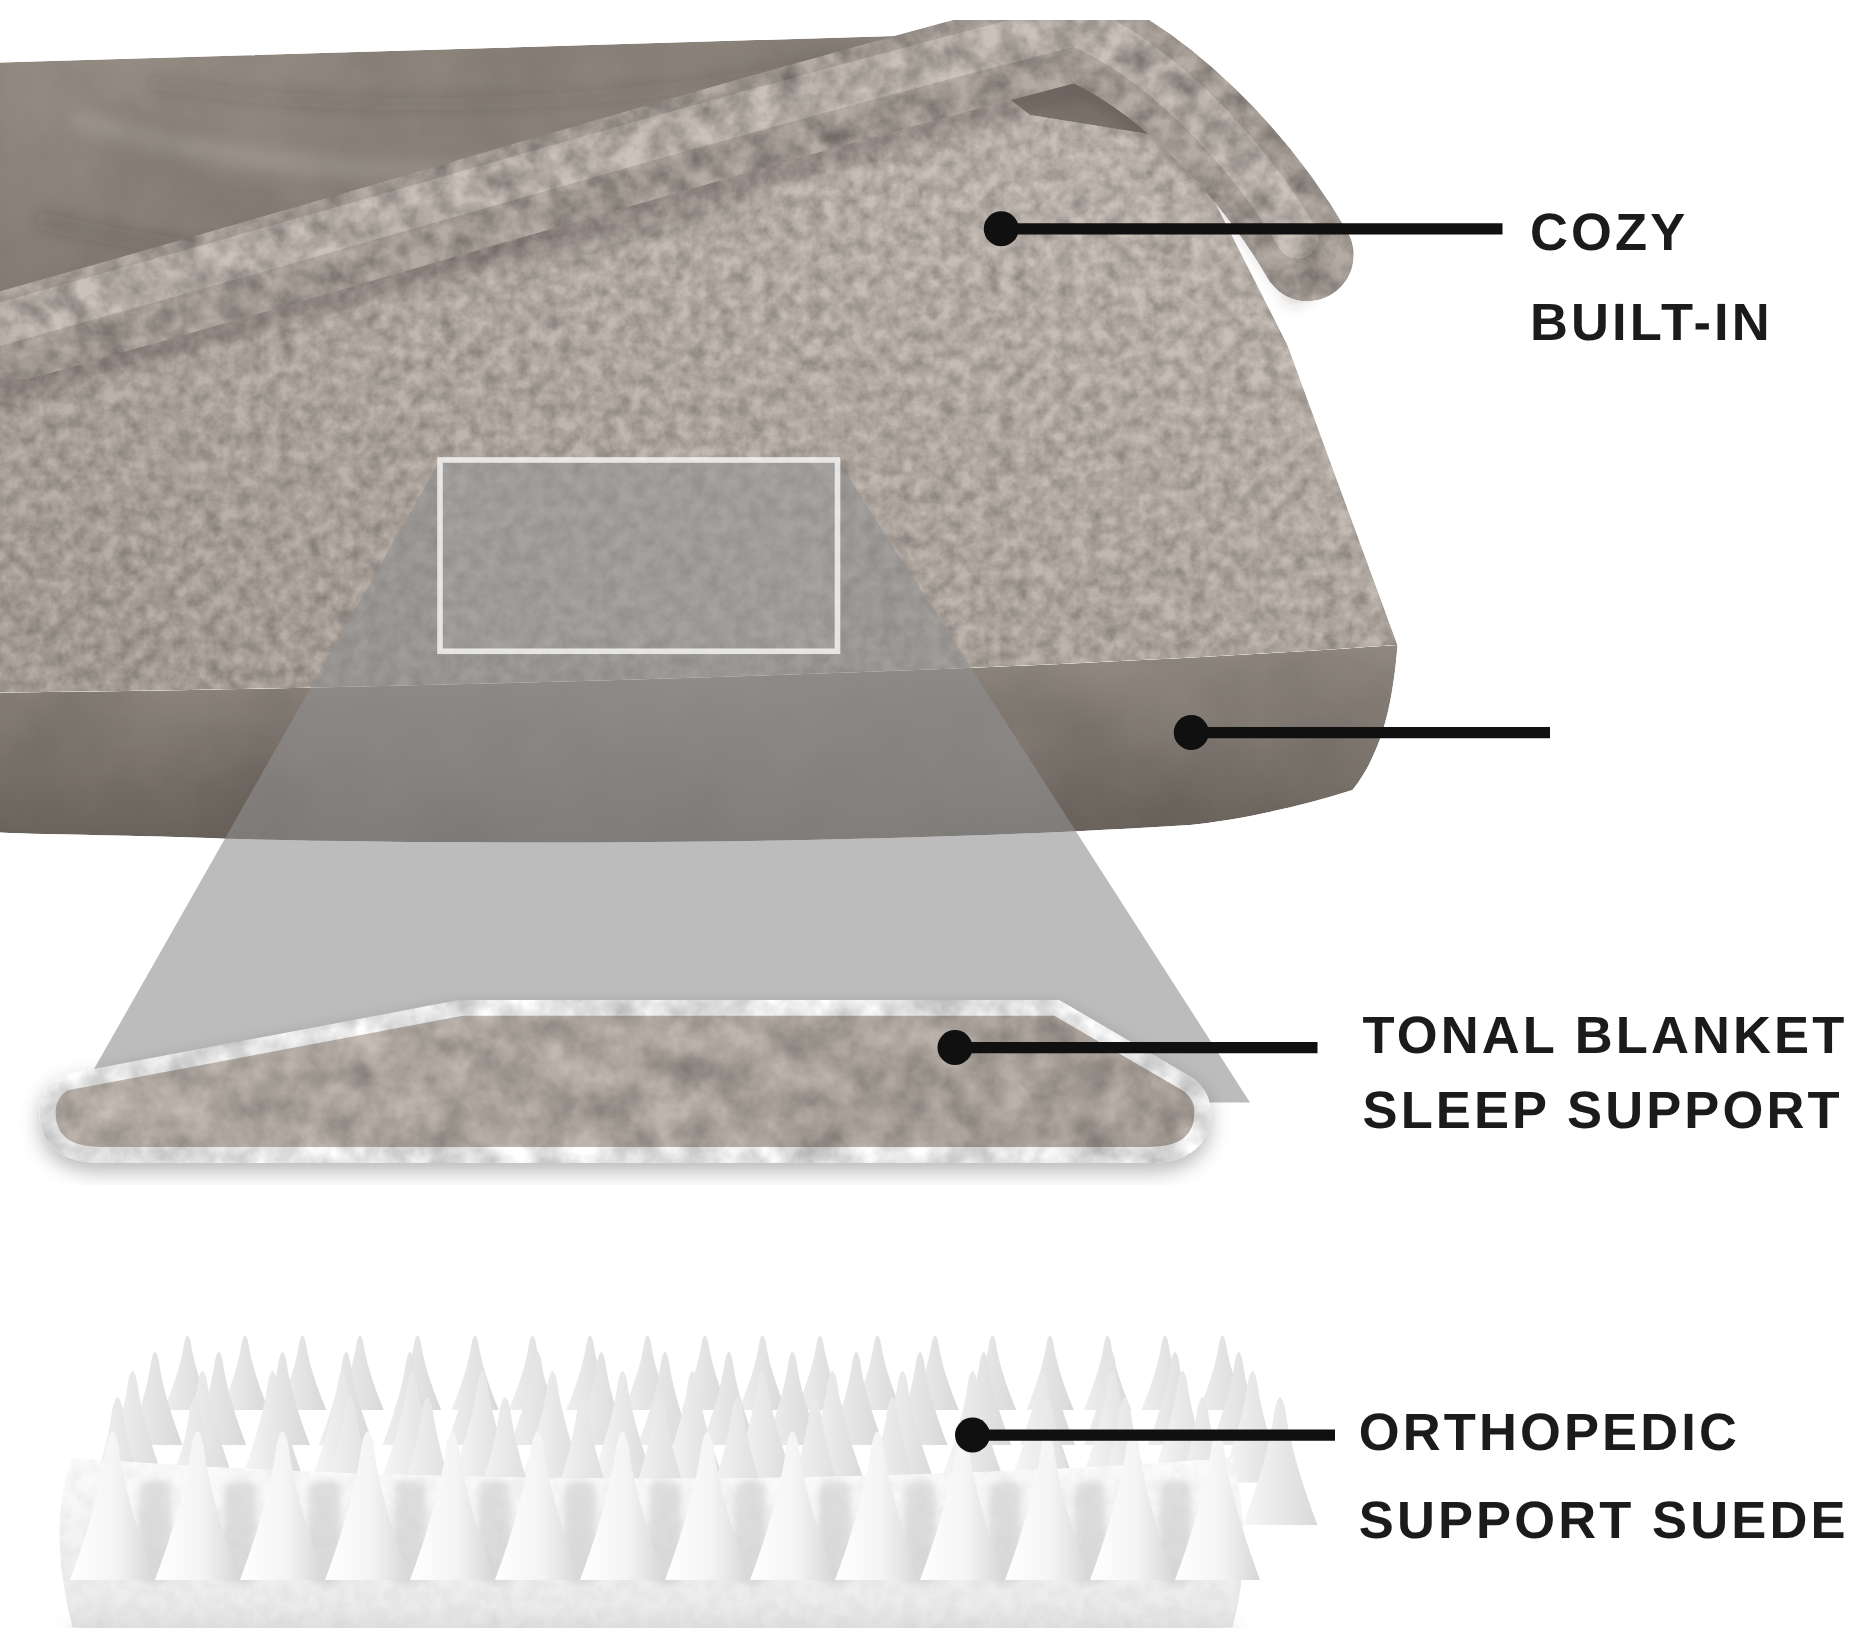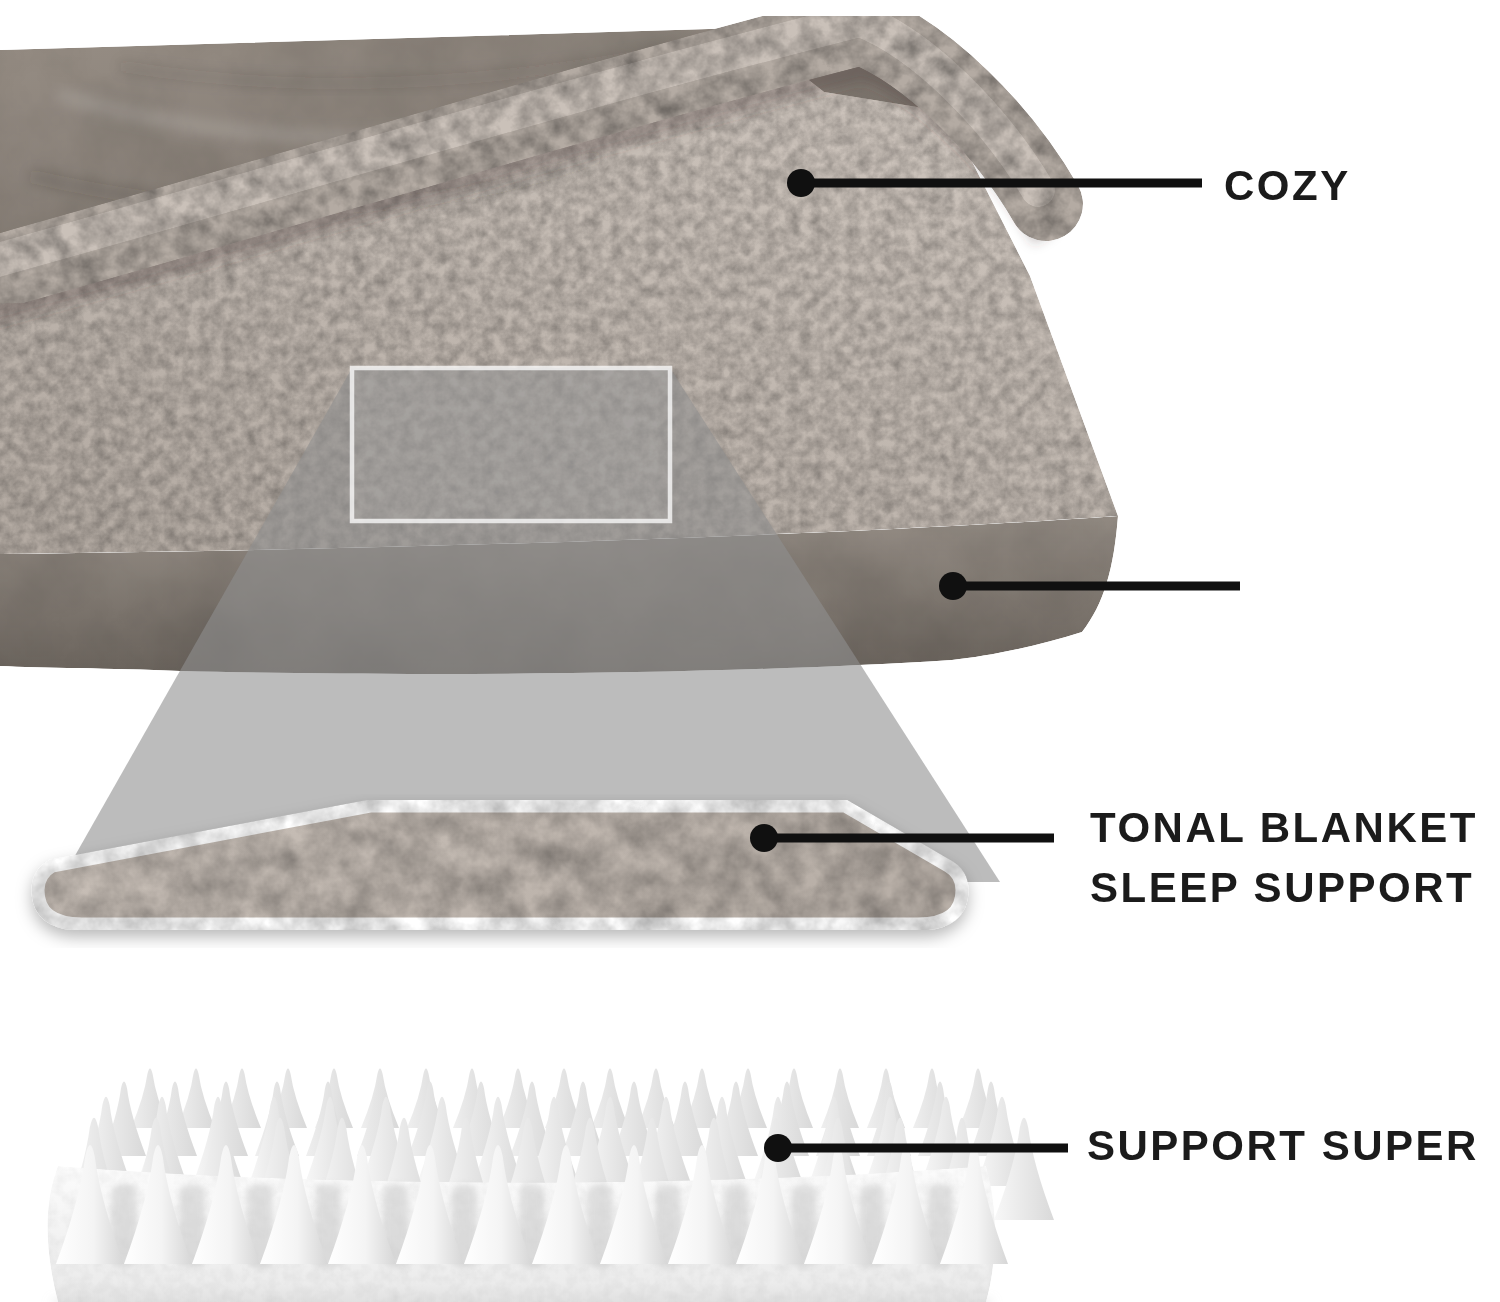--- a/index.html
+++ b/index.html
@@ -293,24 +293,26 @@
       <line x1="764" y1="822" x2="1054" y2="822" stroke-width="9"></line>
       <circle cx="764" cy="822" r="14" stroke="none"></circle>
 
       <line x1="778" y1="1132" x2="1068" y2="1132" stroke-width="9"></line>
       <circle cx="778" cy="1132" r="14" stroke="none"></circle>
     </g>
   </svg>
 
   <div class="callout" style="left:1224px;top:134px;line-height:72px;">
     <span class="callout-line">COZY</span>
+    <span class="callout-line">BUILT-IN</span>
   </div>
 
 
   <div class="callout" style="left:1090px;top:782px;line-height:60px;">
     <span class="callout-line">TONAL BLANKET</span>
     <span class="callout-line">SLEEP SUPPORT</span>
   </div>
 
   <div class="callout" style="left:1087px;top:1095px;line-height:70px;">
-    <span class="callout-line">SUPPORT SUPER</span>
+    <span class="callout-line">ORTHOPEDIC</span>
+    <span class="callout-line">SUPPORT SUEDE</span>
   </div>
 </div>
 
 </body></html>

